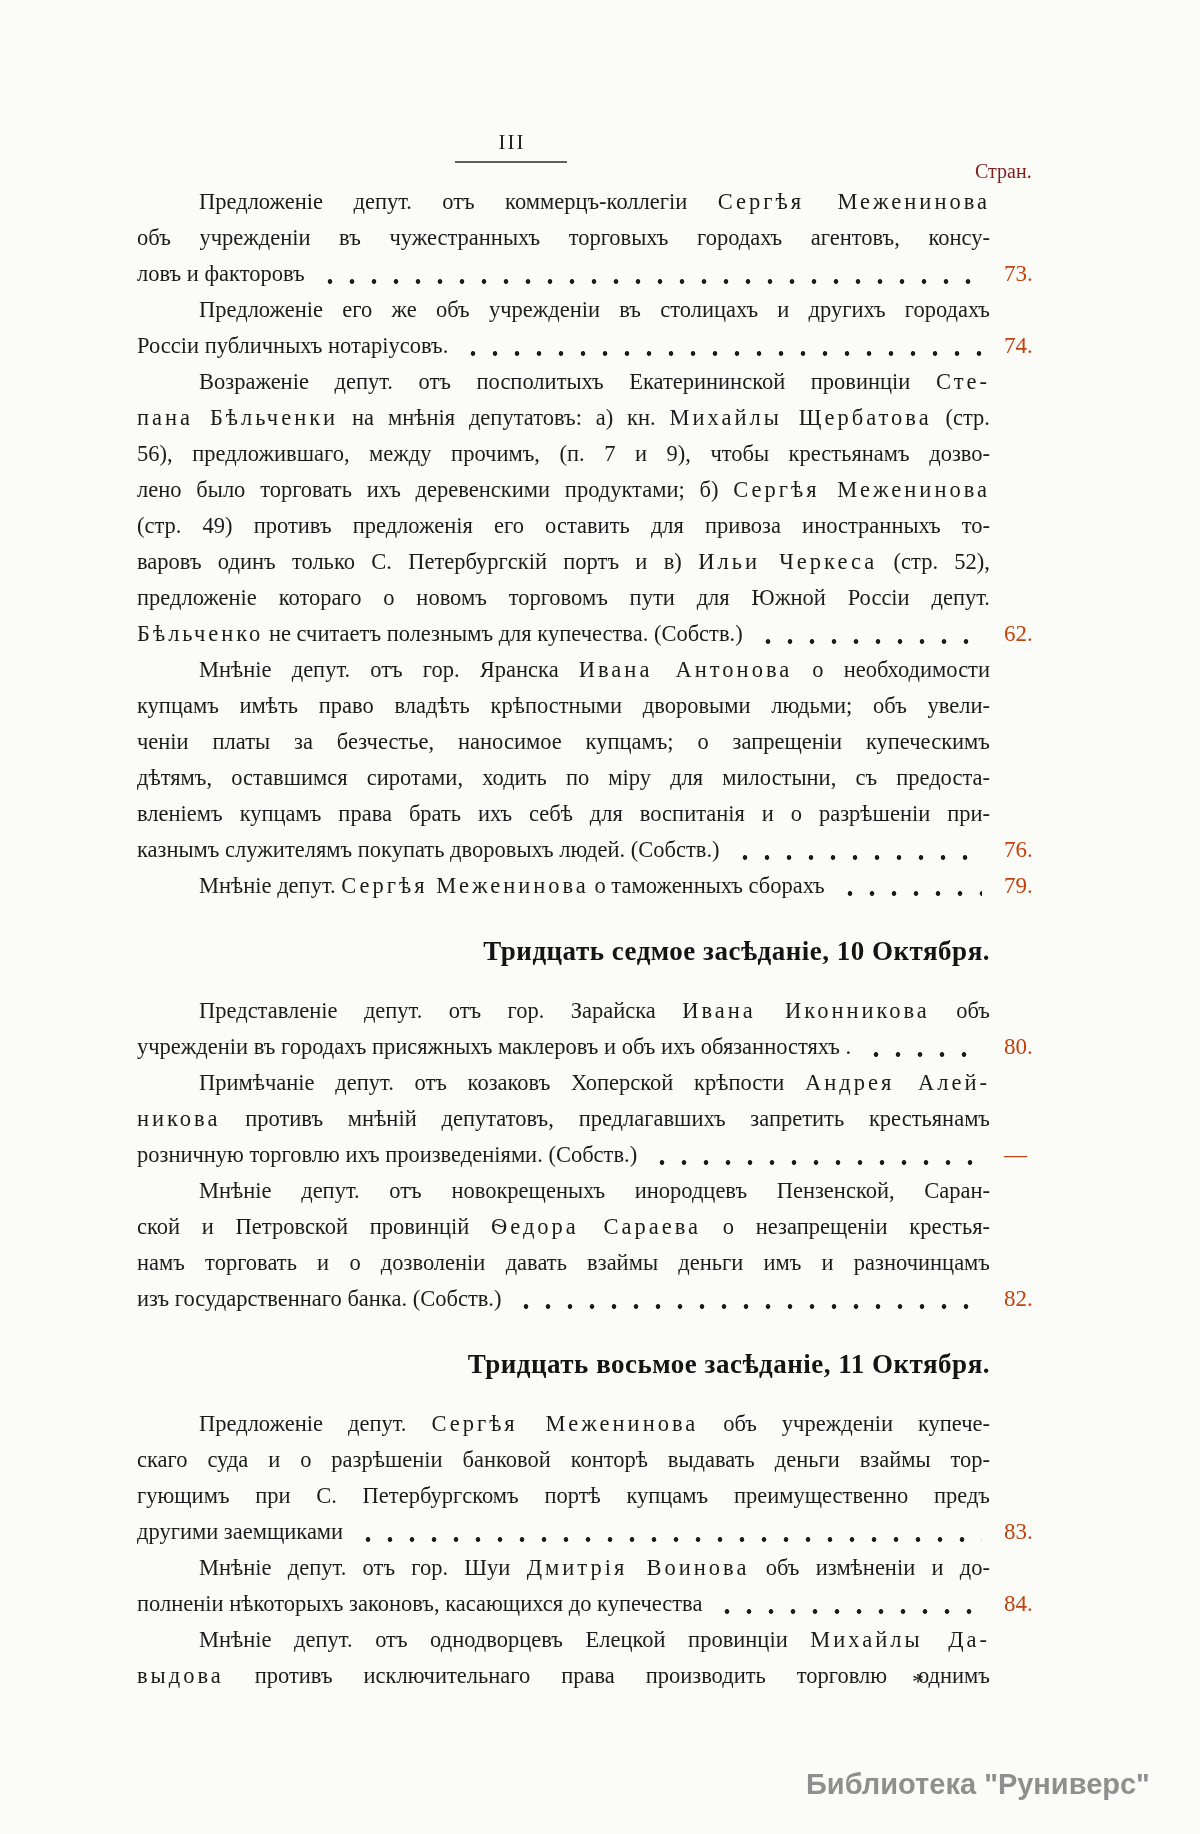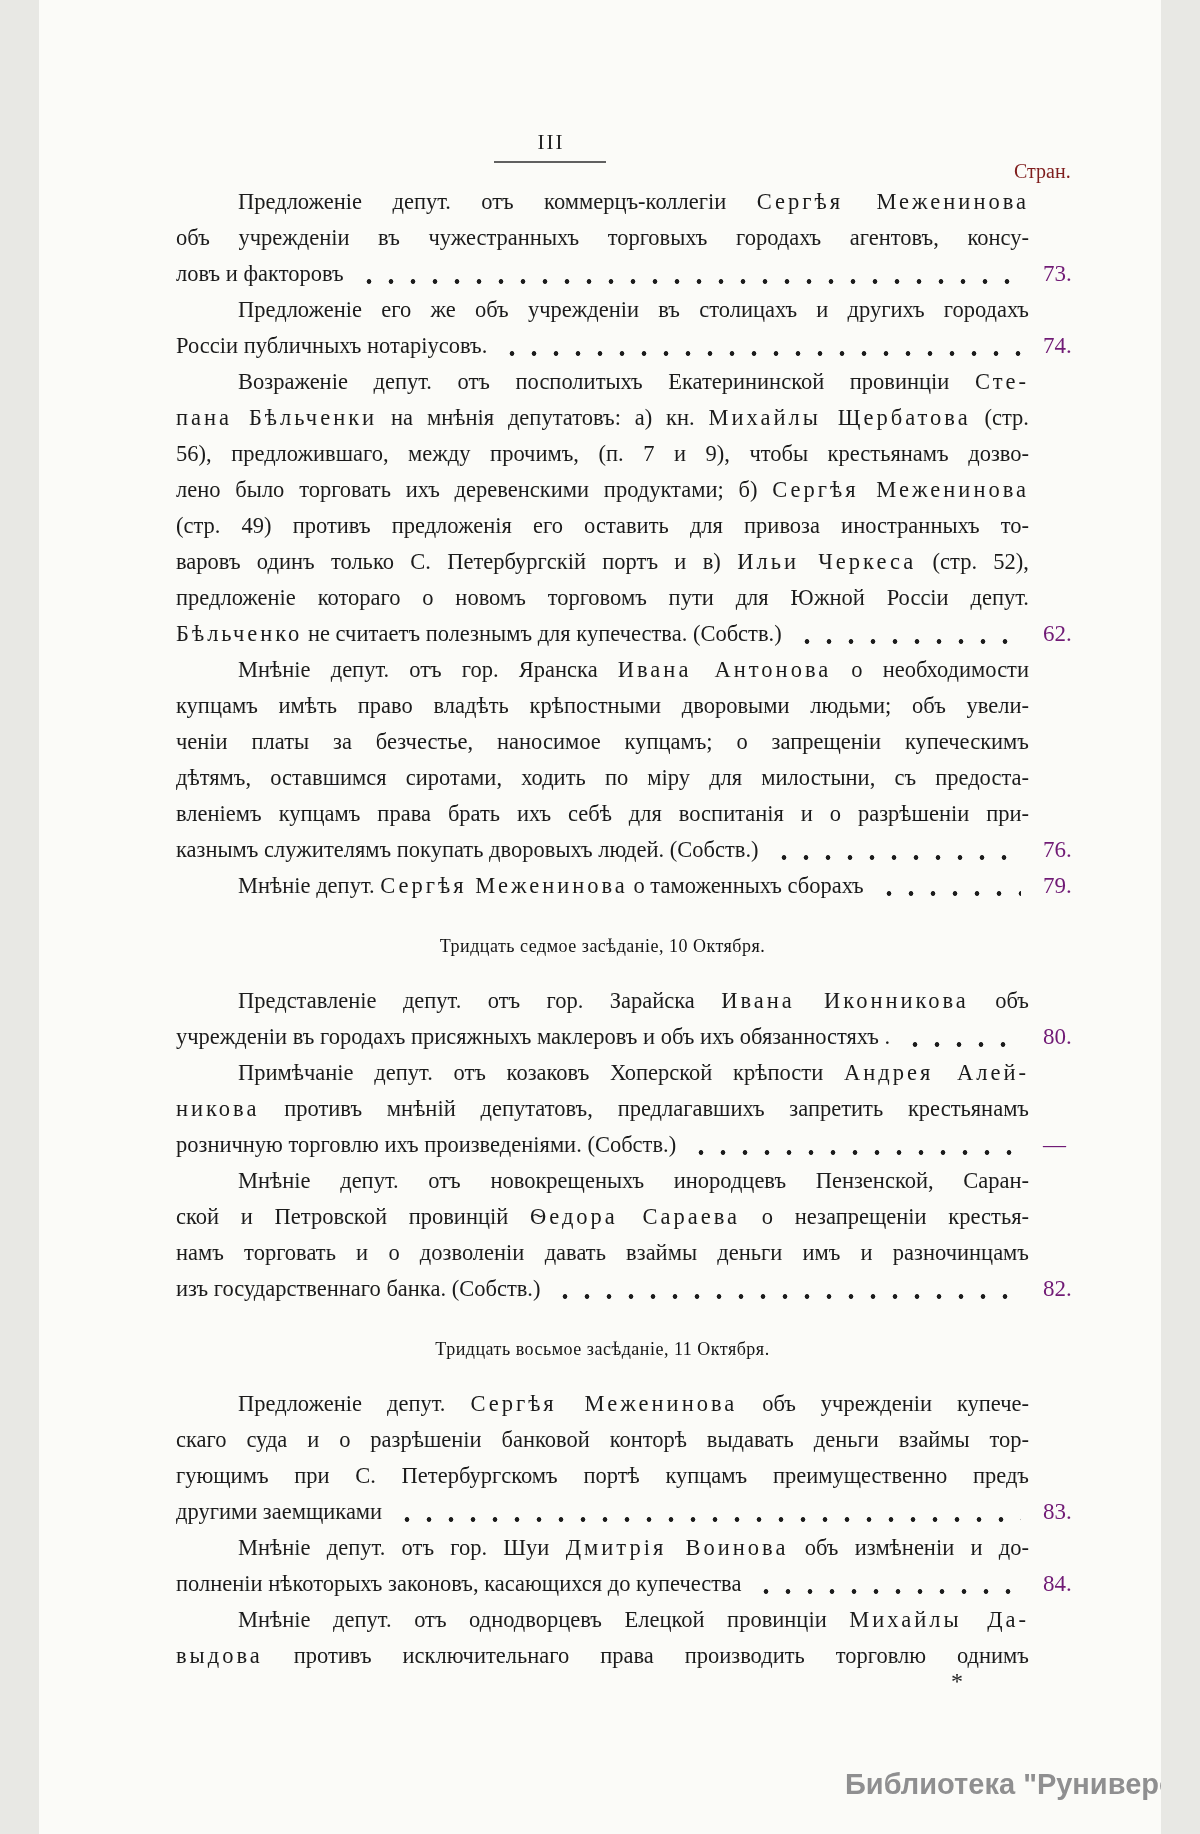--- a/index.html
+++ b/index.html
@@ -1,24 +1,23 @@
 <!DOCTYPE html>
 <html><head>
 <meta charset="utf-8">
 <style>
   html,body{margin:0;padding:0;background:#e8e8e4;}
   .page{
     position:relative;
-    width:1088px;height:1834px;
+    width:1200px;height:1834px;
     margin:0 auto;
     background:#fbfbf8;
     font-family:"Liberation Serif","DejaVu Serif",serif;
     color:#1b1b1b;
     overflow:hidden;
-    padding-left:34px;
   }
   .roman{
     position:absolute;left:452px;top:130px;width:120px;
     text-align:center;font-size:21px;letter-spacing:2px;color:#222;
   }
   .roman-rule{
     position:absolute;left:455px;top:161px;width:112px;height:2px;
     background:#3a3a3a;opacity:.8;
   }
   .stran{
@@ -56,27 +55,27 @@
     min-width:10px;
   }
   .page-num{
     position:absolute;
     left:calc(100% + 14px);
     bottom:0;
     width:72px;
     line-height:36px;
     font-size:23px;
     white-space:nowrap;
-    color:#701a75;
+    color:#c2410c;
   }
   .heading{
     margin:32px 0 26px 0;
-    text-align:center;
-    font-weight:400;
-    font-size:18px;
+    text-align:right;
+    font-weight:700;
+    font-size:27px;
     letter-spacing:.5px;
     color:#141414;
   }
   .sp{letter-spacing:3px;}
   .footnote{
     position:absolute;left:912px;top:1668px;
     font-size:24px;color:#222;
   }
   .watermark{
     position:absolute;left:806px;top:1768px;

